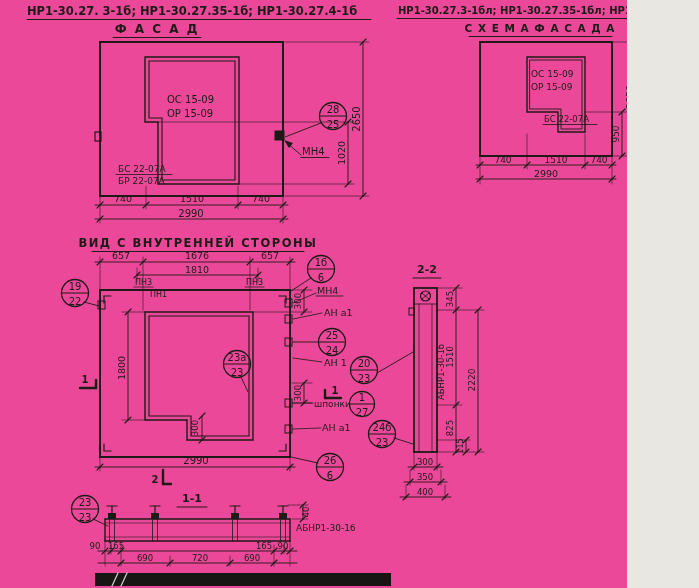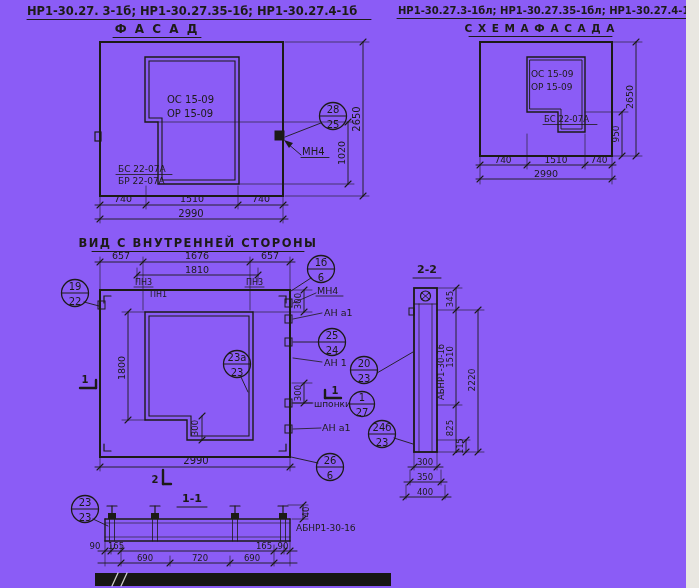--- a/index.html
+++ b/index.html
@@ -1,16 +1,16 @@
 <!DOCTYPE html>
 <html><head>
 <meta charset="utf-8">
 <style>
   html,body{margin:0;padding:0;background:#e9e7e1;}
-  .page{width:686px;height:588px;background:#8b5cf6;position:relative;overflow:hidden;}
+  .page{width:627px;height:588px;background:#ec4899;position:relative;overflow:hidden;}
   svg{display:block;}
   .t{font-family:"DejaVu Sans",sans-serif;fill:#1c1b17;stroke:none;}
   .b{font-weight:bold;}
 </style>
 </head>
 <body>
 
 <div class="page">
 <svg width="699" height="588" viewBox="0 0 699 588">
 <g stroke="#1c1b17" fill="none" stroke-width="1" stroke-linecap="round">

